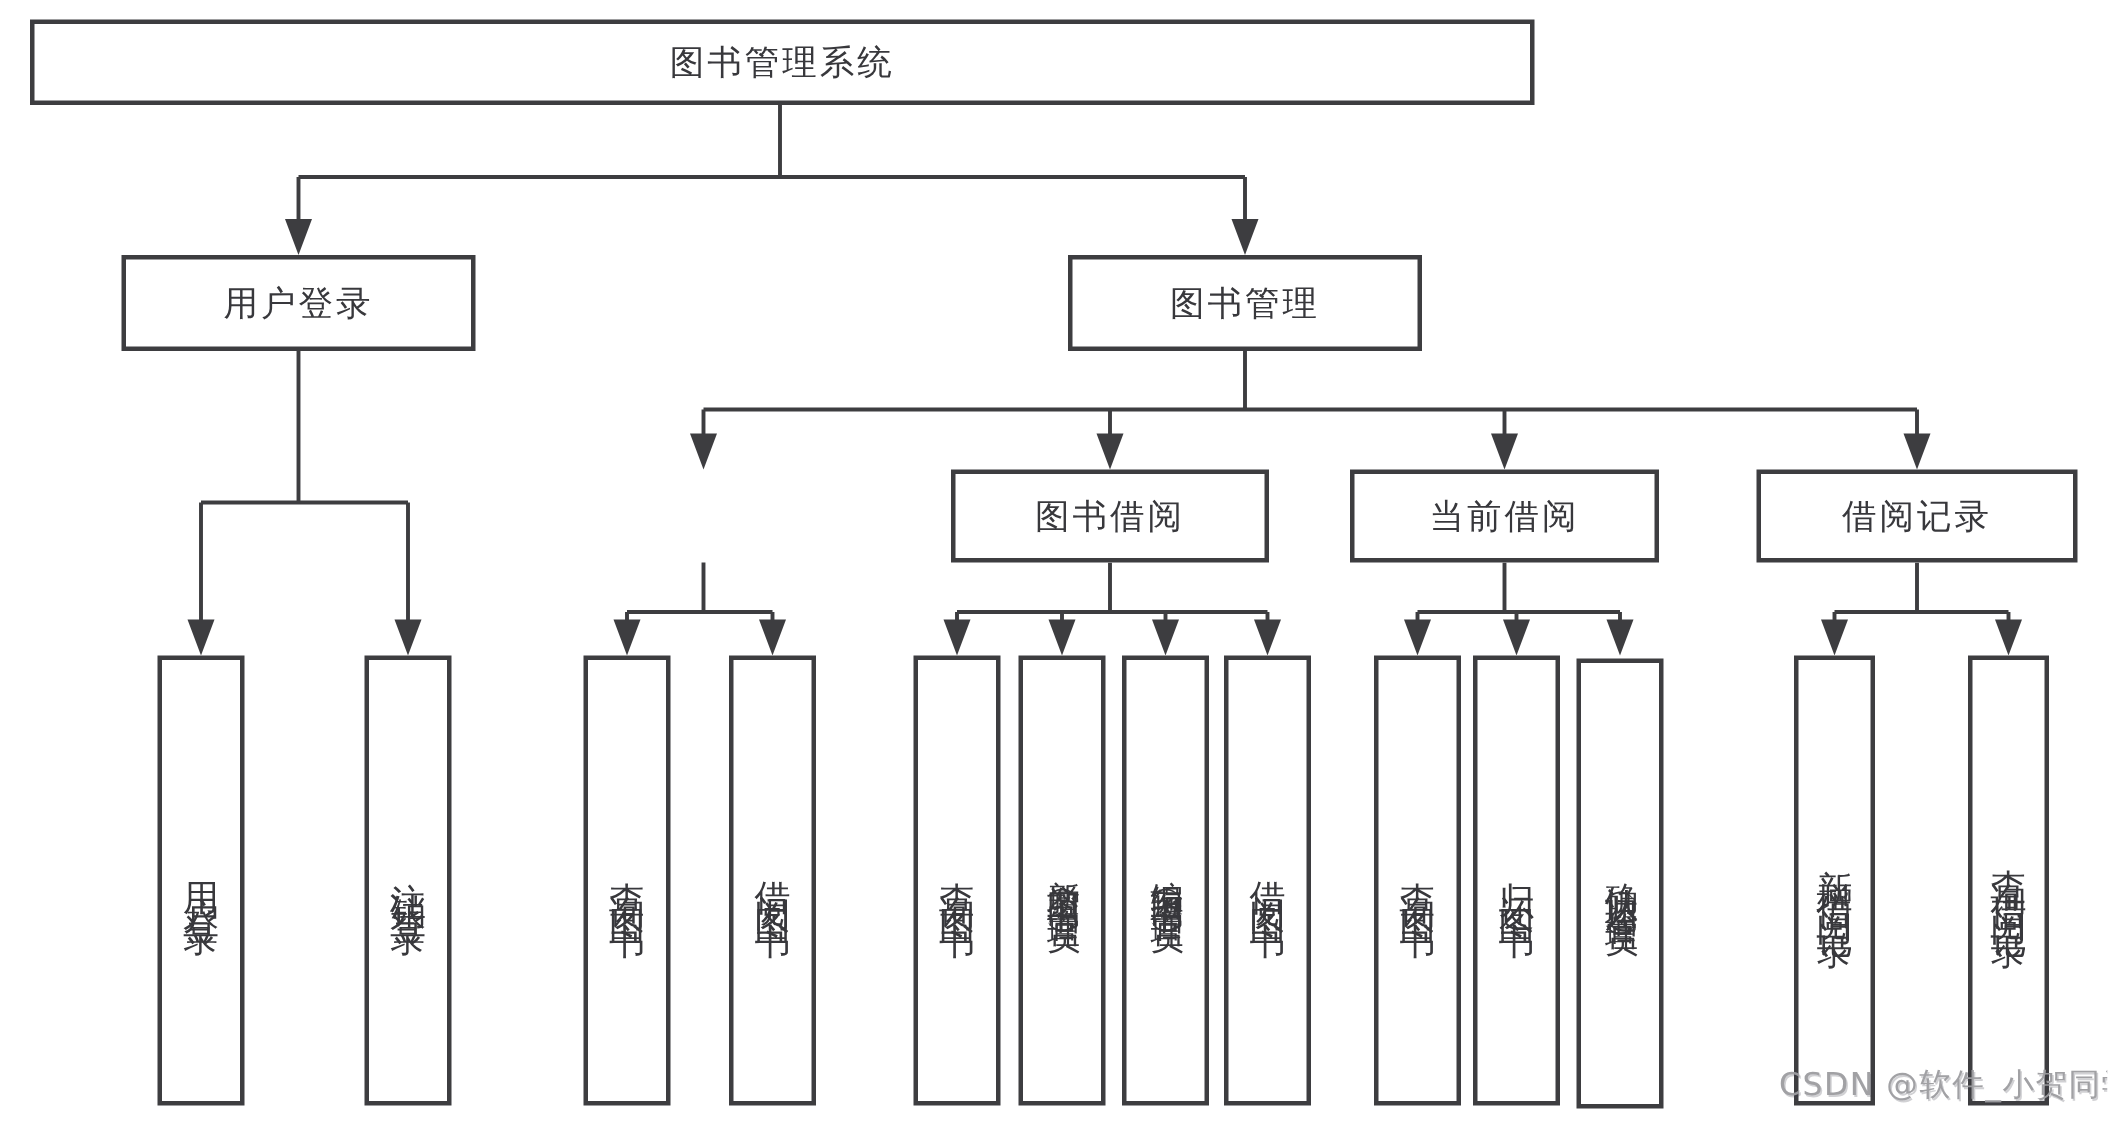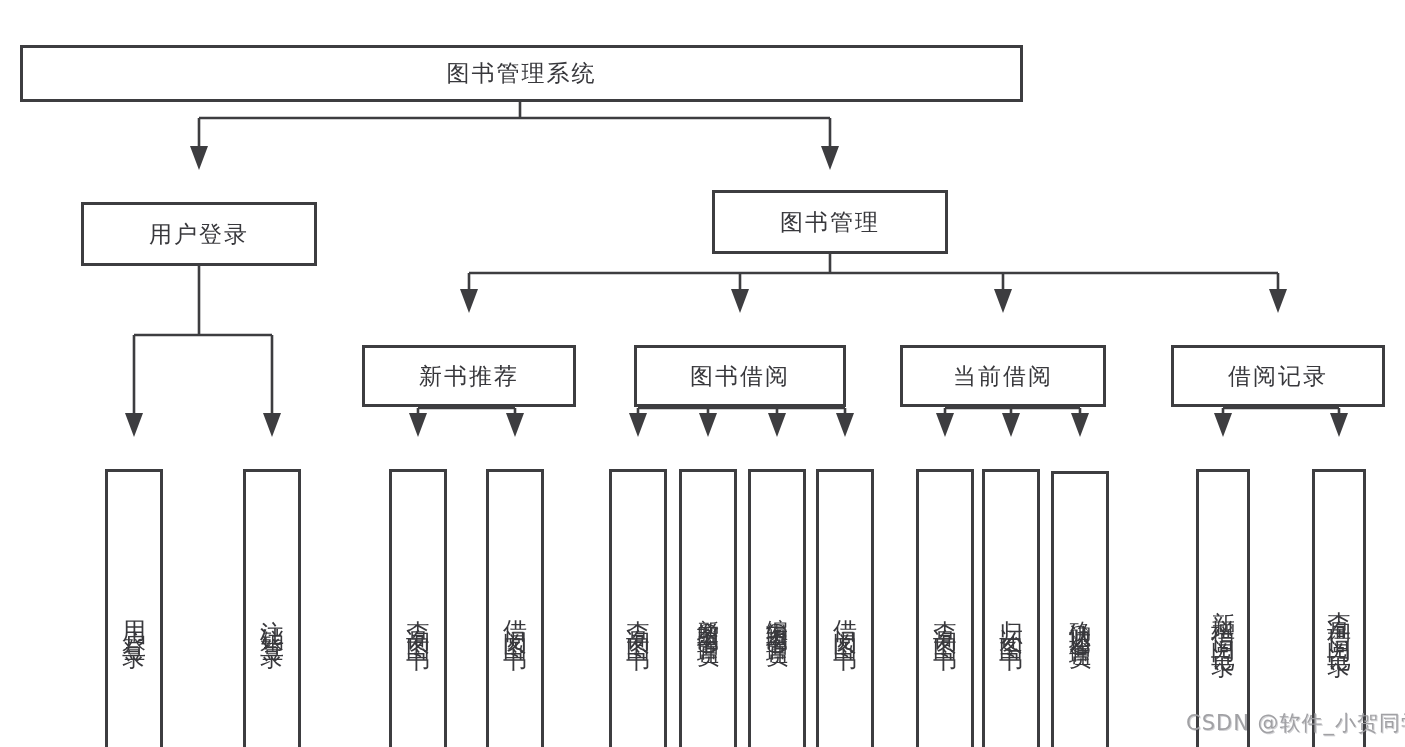--- a/index.html
+++ b/index.html
@@ -15,21 +15,20 @@
     position:absolute;
     box-sizing:border-box;
     border:3px solid #3d3d40;
     background:#ffffff;
     color:#38383c;
     display:flex;
     align-items:center;
     justify-content:center;
     text-align:center;
     z-index:2;
-    margin-top:32px;
   }
   .h{font-size:23px;letter-spacing:2px;}
   .v{
     writing-mode:vertical-rl;
     text-orientation:mixed;
     font-size:24px;
     letter-spacing:9px;
   }
   .v.long{font-size:22px;letter-spacing:4px;}
   .watermark{
@@ -84,23 +83,22 @@
       <polygon points="1002,413 1020,413 1011,437"></polygon>
       <polygon points="1071,413 1089,413 1080,437"></polygon>
       <polygon points="1214,413 1232,413 1223,437"></polygon>
       <polygon points="1330,413 1348,413 1339,437"></polygon>
     </g>
   </svg>
 
   <div class="box h" style="left:20px;top:13px;width:1003px;height:57px">图书管理系统</div>
 
   <div class="box h" style="left:81px;top:170px;width:236px;height:64px">用户登录</div>
-  <div class="box h" style="left:712px;top:158px;width:236px;height:64px">图书管理</div>
+  <div class="box h" style="left:712px;top:170px;width:236px;height:64px">图书管理</div>
 
-  <div class="box h" style="left:362px;top:313px;width:214px;height:62px">新书推荐</div>
   <div class="box h" style="left:900px;top:313px;width:206px;height:62px">当前借阅</div>
   <div class="box h" style="left:634px;top:313px;width:212px;height:62px">图书借阅</div>
   <div class="box h" style="left:1171px;top:313px;width:214px;height:62px">借阅记录</div>
 
   <div class="box v" style="left:105px;top:437px;width:58px;height:300px">用户登录</div>
   <div class="box v" style="left:243px;top:437px;width:58px;height:300px">注销登录</div>
 
   <div class="box v" style="left:389px;top:437px;width:58px;height:300px">查询图书</div>
   <div class="box v" style="left:486px;top:437px;width:58px;height:300px">借阅图书</div>
 

